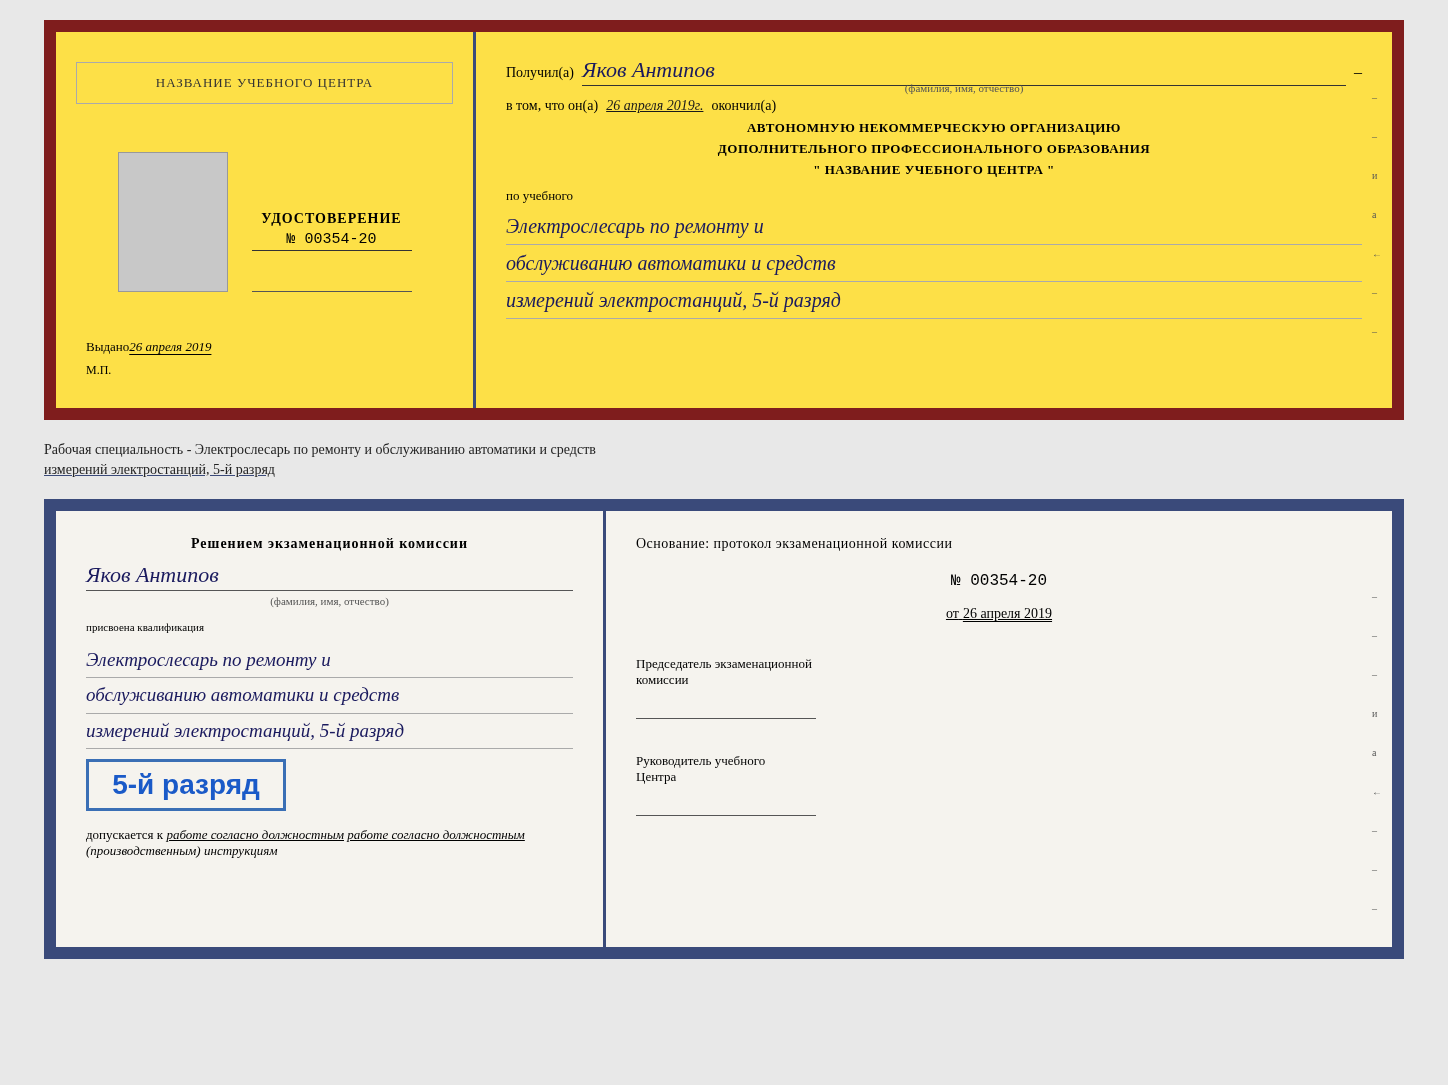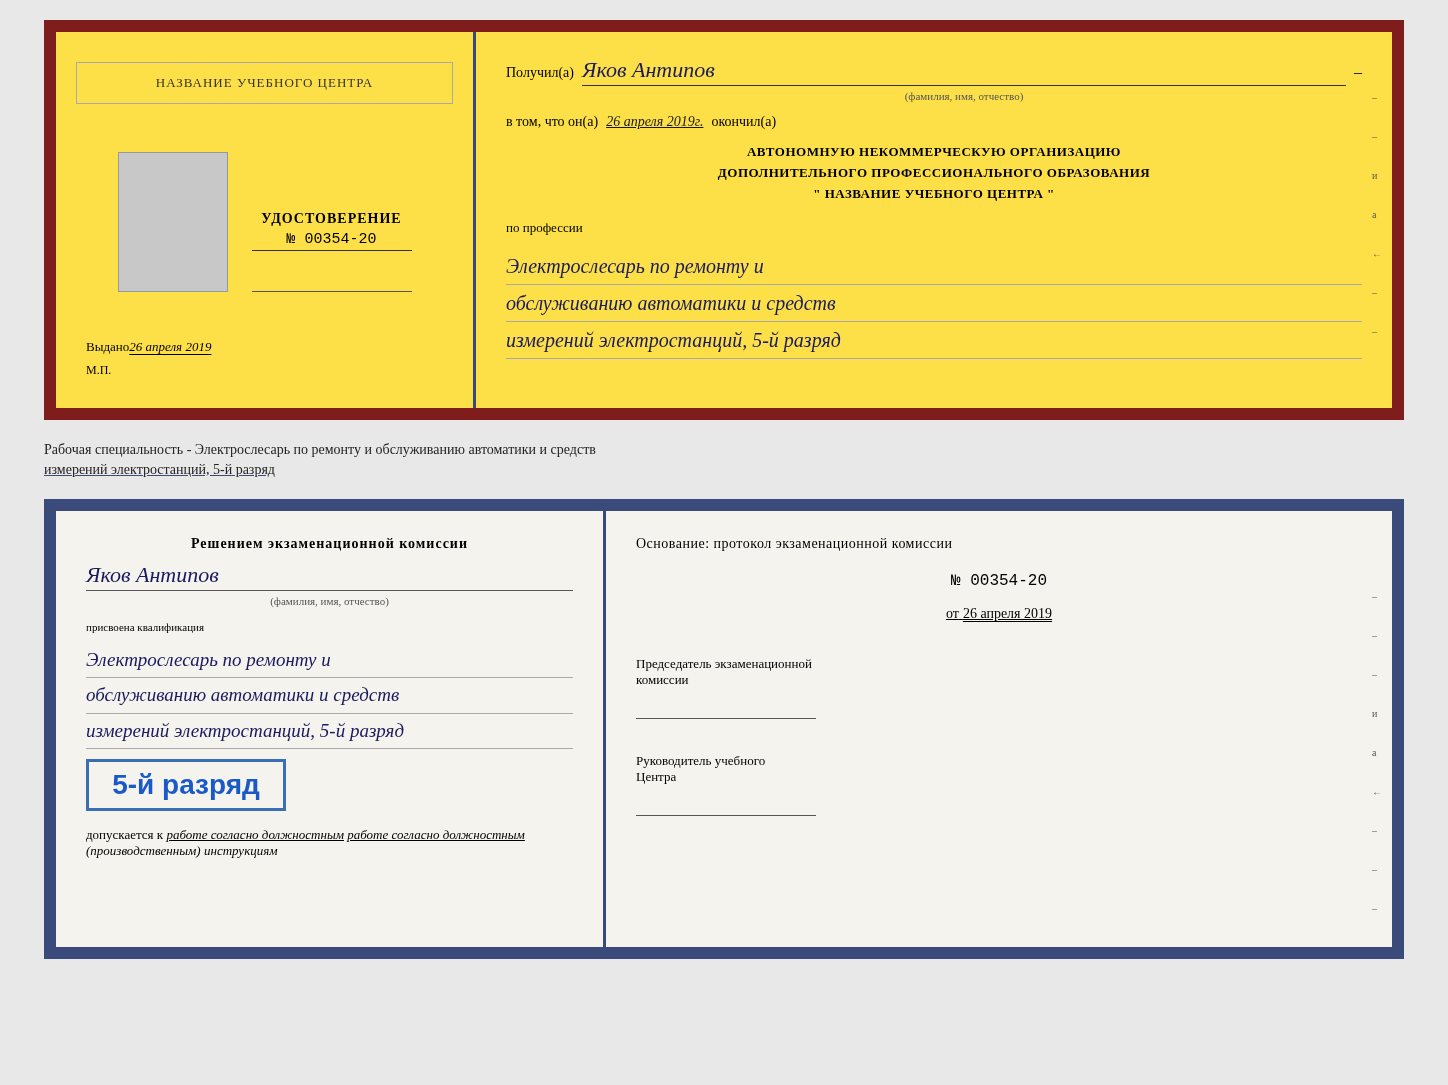--- a/index.html
+++ b/index.html
@@ -84,21 +84,21 @@
       width: 100%;
       text-align: left;
       padding-left: 10px;
     }
 
     .cert-right {
       flex: 1;
       padding: 25px 30px;
       display: flex;
       flex-direction: column;
-      gap: 12px;
+      gap: 4px;
       position: relative;
     }
 
     .cert-right-line1 {
       display: flex;
       align-items: baseline;
       gap: 8px;
       font-size: 14px;
     }
 
@@ -324,21 +324,21 @@
       <span class="date-handwritten">26 апреля 2019г.</span>
       <span>окончил(а)</span>
     </div>
 
     <div class="cert-organization">
       <div>АВТОНОМНУЮ НЕКОММЕРЧЕСКУЮ ОРГАНИЗАЦИЮ</div>
       <div>ДОПОЛНИТЕЛЬНОГО ПРОФЕССИОНАЛЬНОГО ОБРАЗОВАНИЯ</div>
       <div>"  НАЗВАНИЕ УЧЕБНОГО ЦЕНТРА  "</div>
     </div>
 
-    <div style="font-size:13px; margin-top:4px;">по профессии</div>
+    <div style="font-size:13px; margin-top:4px;">по учебного</div>
 
     <div>
       <div class="cert-profession-handwritten">Электрослесарь по ремонту и</div>
       <div class="cert-profession-handwritten">обслуживанию автоматики и средств</div>
       <div class="cert-profession-handwritten">измерений электростанций, 5-й разряд</div>
     </div>
 
     <div class="cert-right-side-marks">
       <span>–</span>
         <span>–</span>

